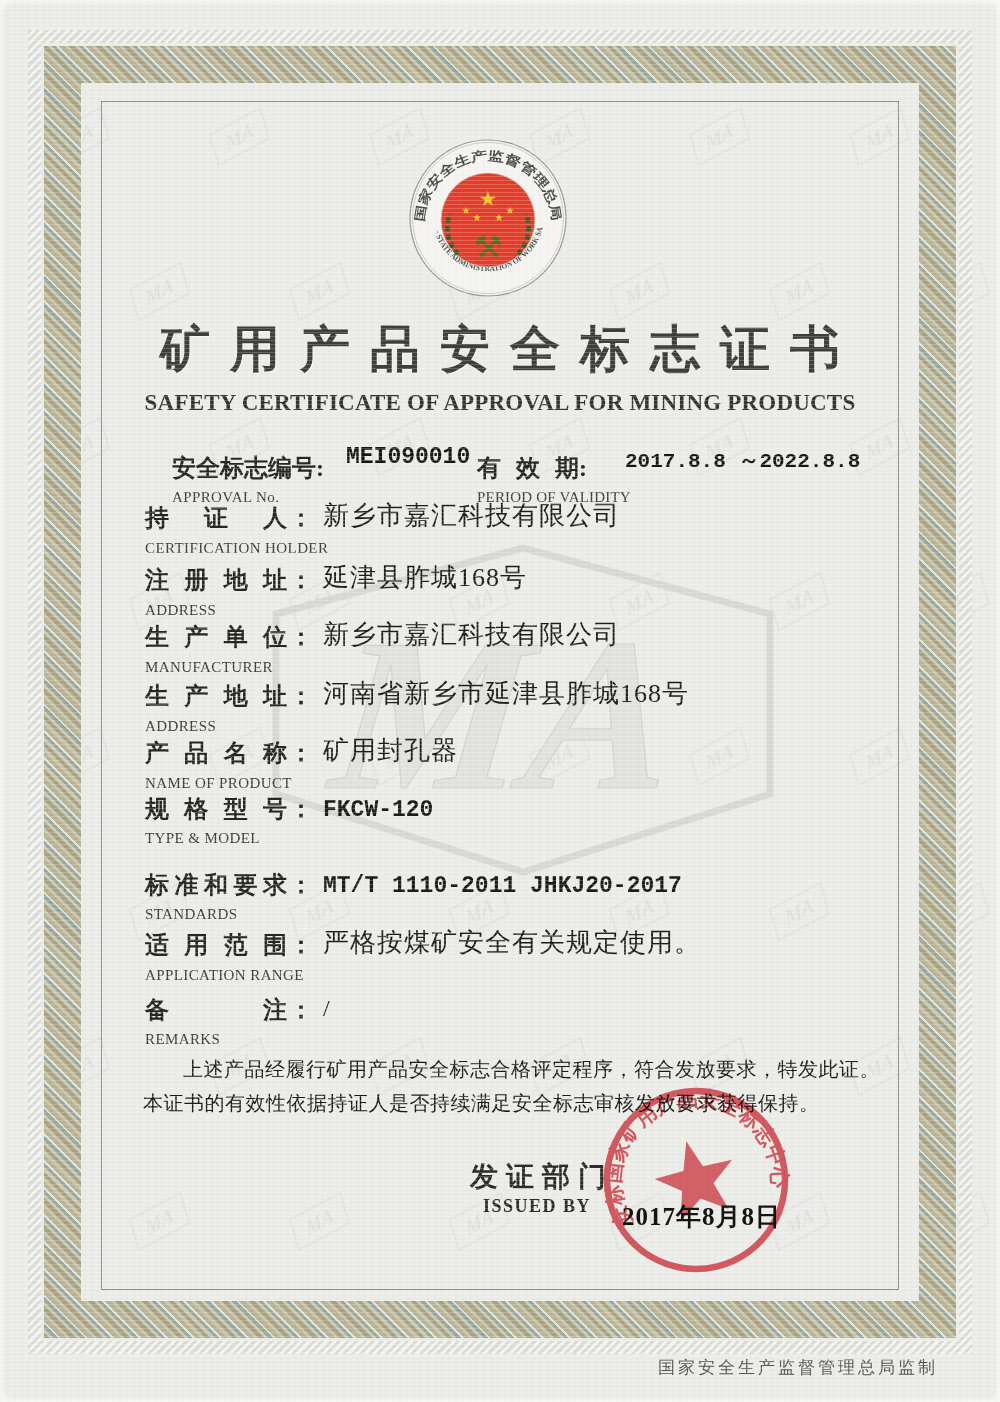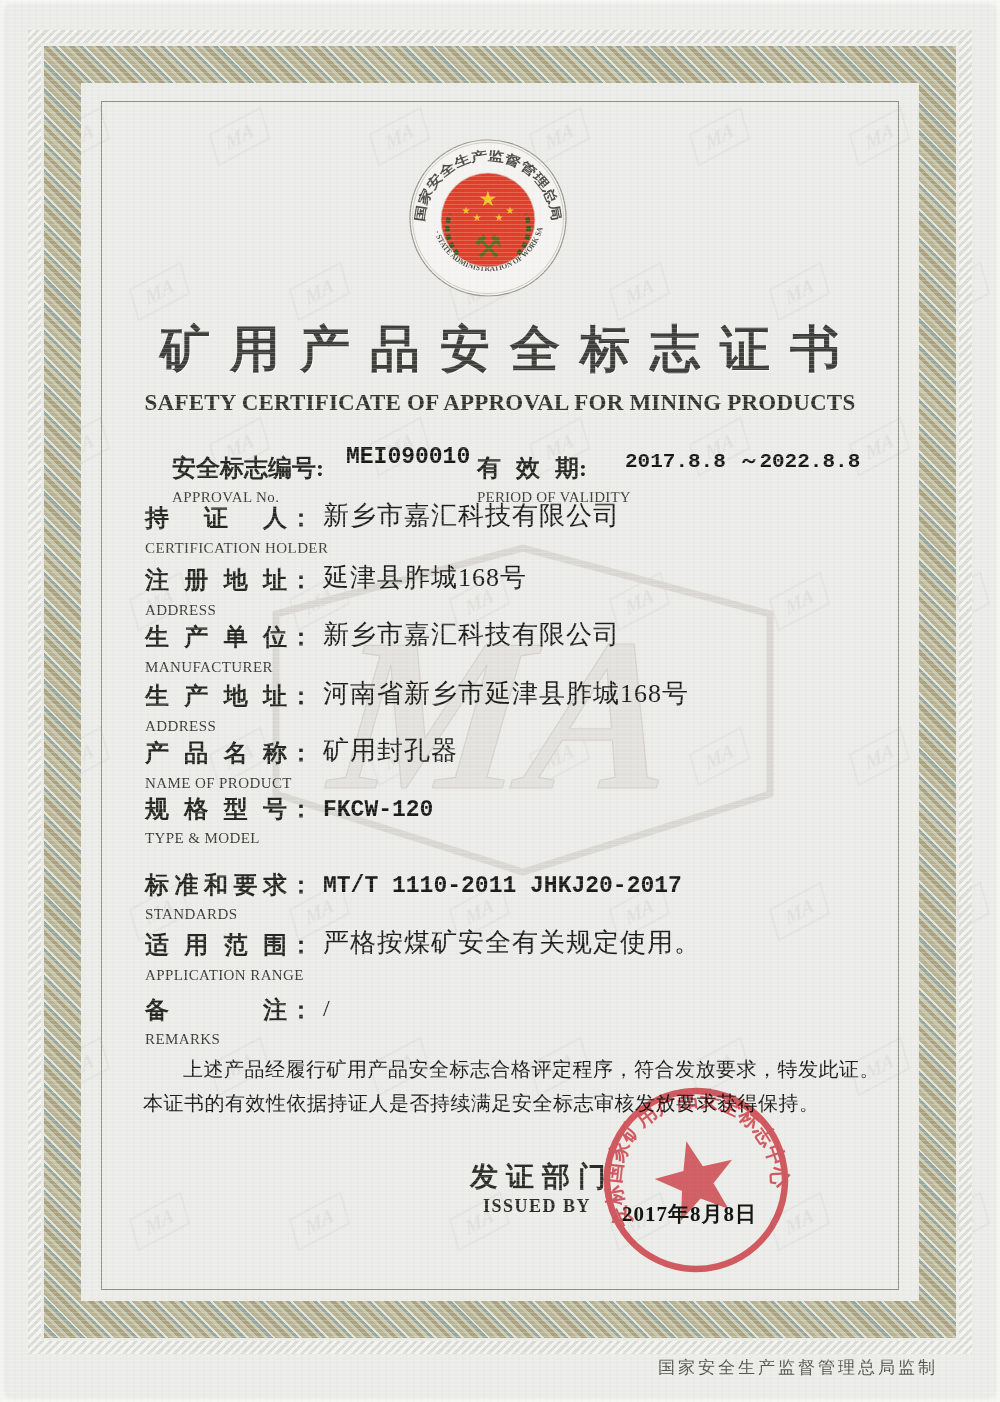--- a/index.html
+++ b/index.html
@@ -59,21 +59,21 @@
     font-weight:600;color:#161613;}
   
   .statement{position:absolute;left:143px;top:1052px;width:742px;
     font-size:20px;line-height:34px;letter-spacing:.5px;text-indent:2em;
     font-weight:500;color:#1b1b18;}
   
   .issued-zh{position:absolute;left:470px;top:1158px;font-size:28px;font-weight:700;
     letter-spacing:8px;color:#2c2c28;}
   .issued-en{position:absolute;left:483px;top:1196px;font-size:18px;font-weight:600;
     letter-spacing:1.5px;color:#2c2c28;}
-  .issue-date{position:absolute;left:622px;top:1200px;font-size:21px;font-weight:600;
+  .issue-date{position:absolute;left:622px;top:1200px;font-size:25px;font-weight:600;
     color:#141411;z-index:6;letter-spacing:1px;}
   
   .stamp{position:absolute;left:596px;top:1080px;width:200px;height:200px;
     transform:rotate(-14deg);opacity:.88;mix-blend-mode:multiply;z-index:5;}
   
   .footer-note{position:absolute;right:62px;top:1356px;font-size:17px;
     letter-spacing:3px;color:#55554e;font-weight:500;}
 </style>
 </head>
 <body>

